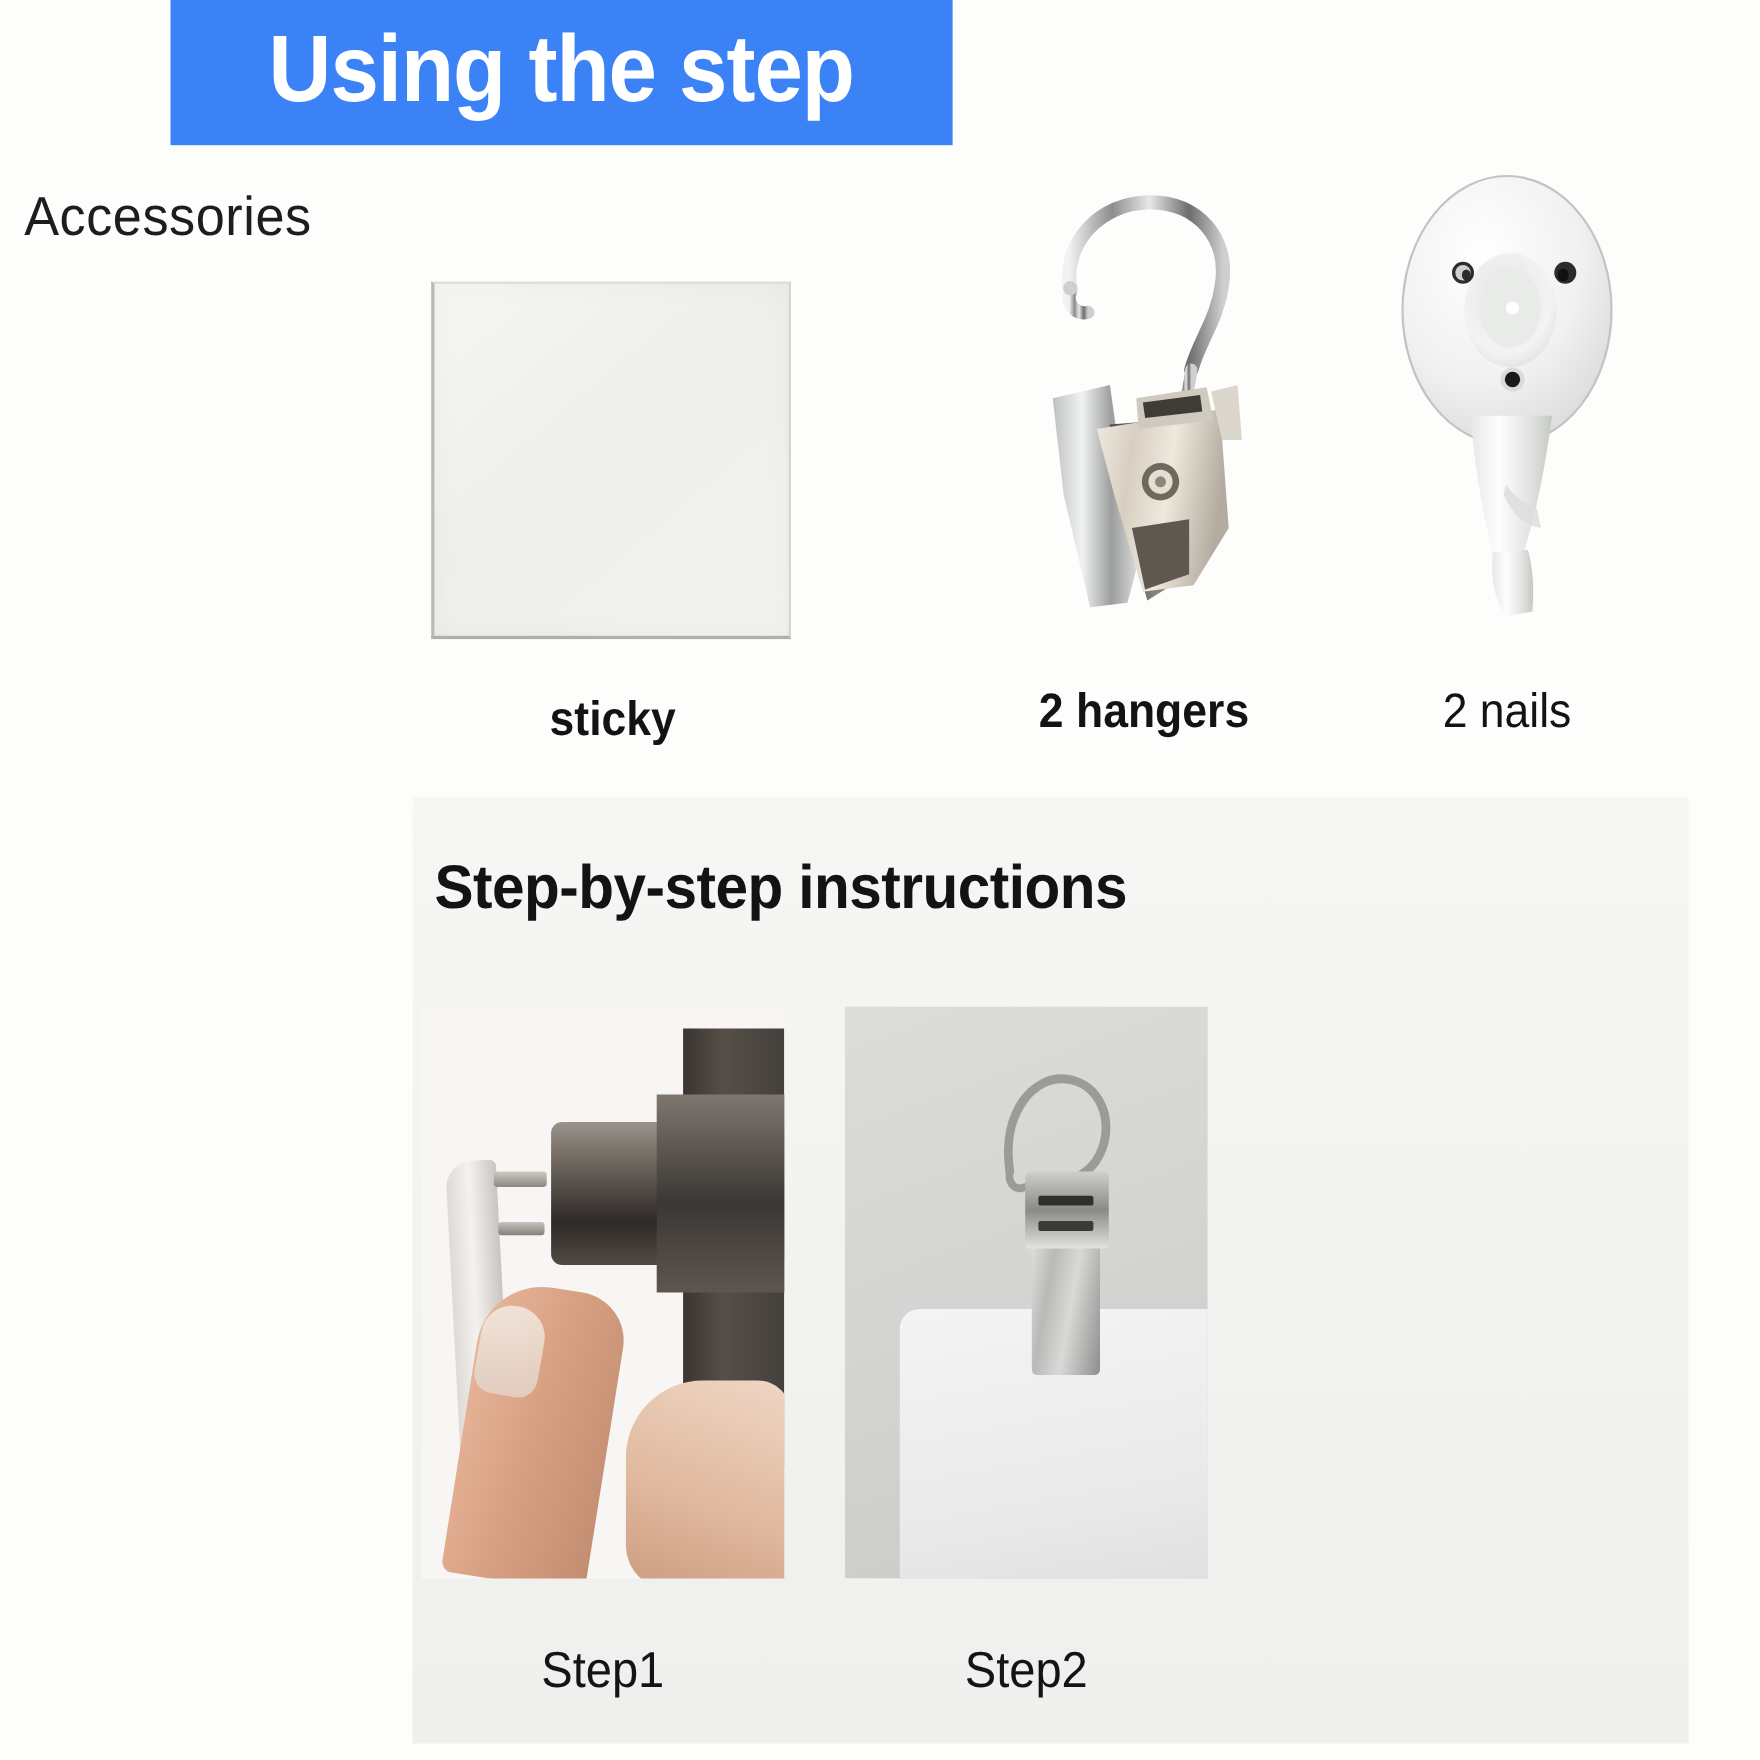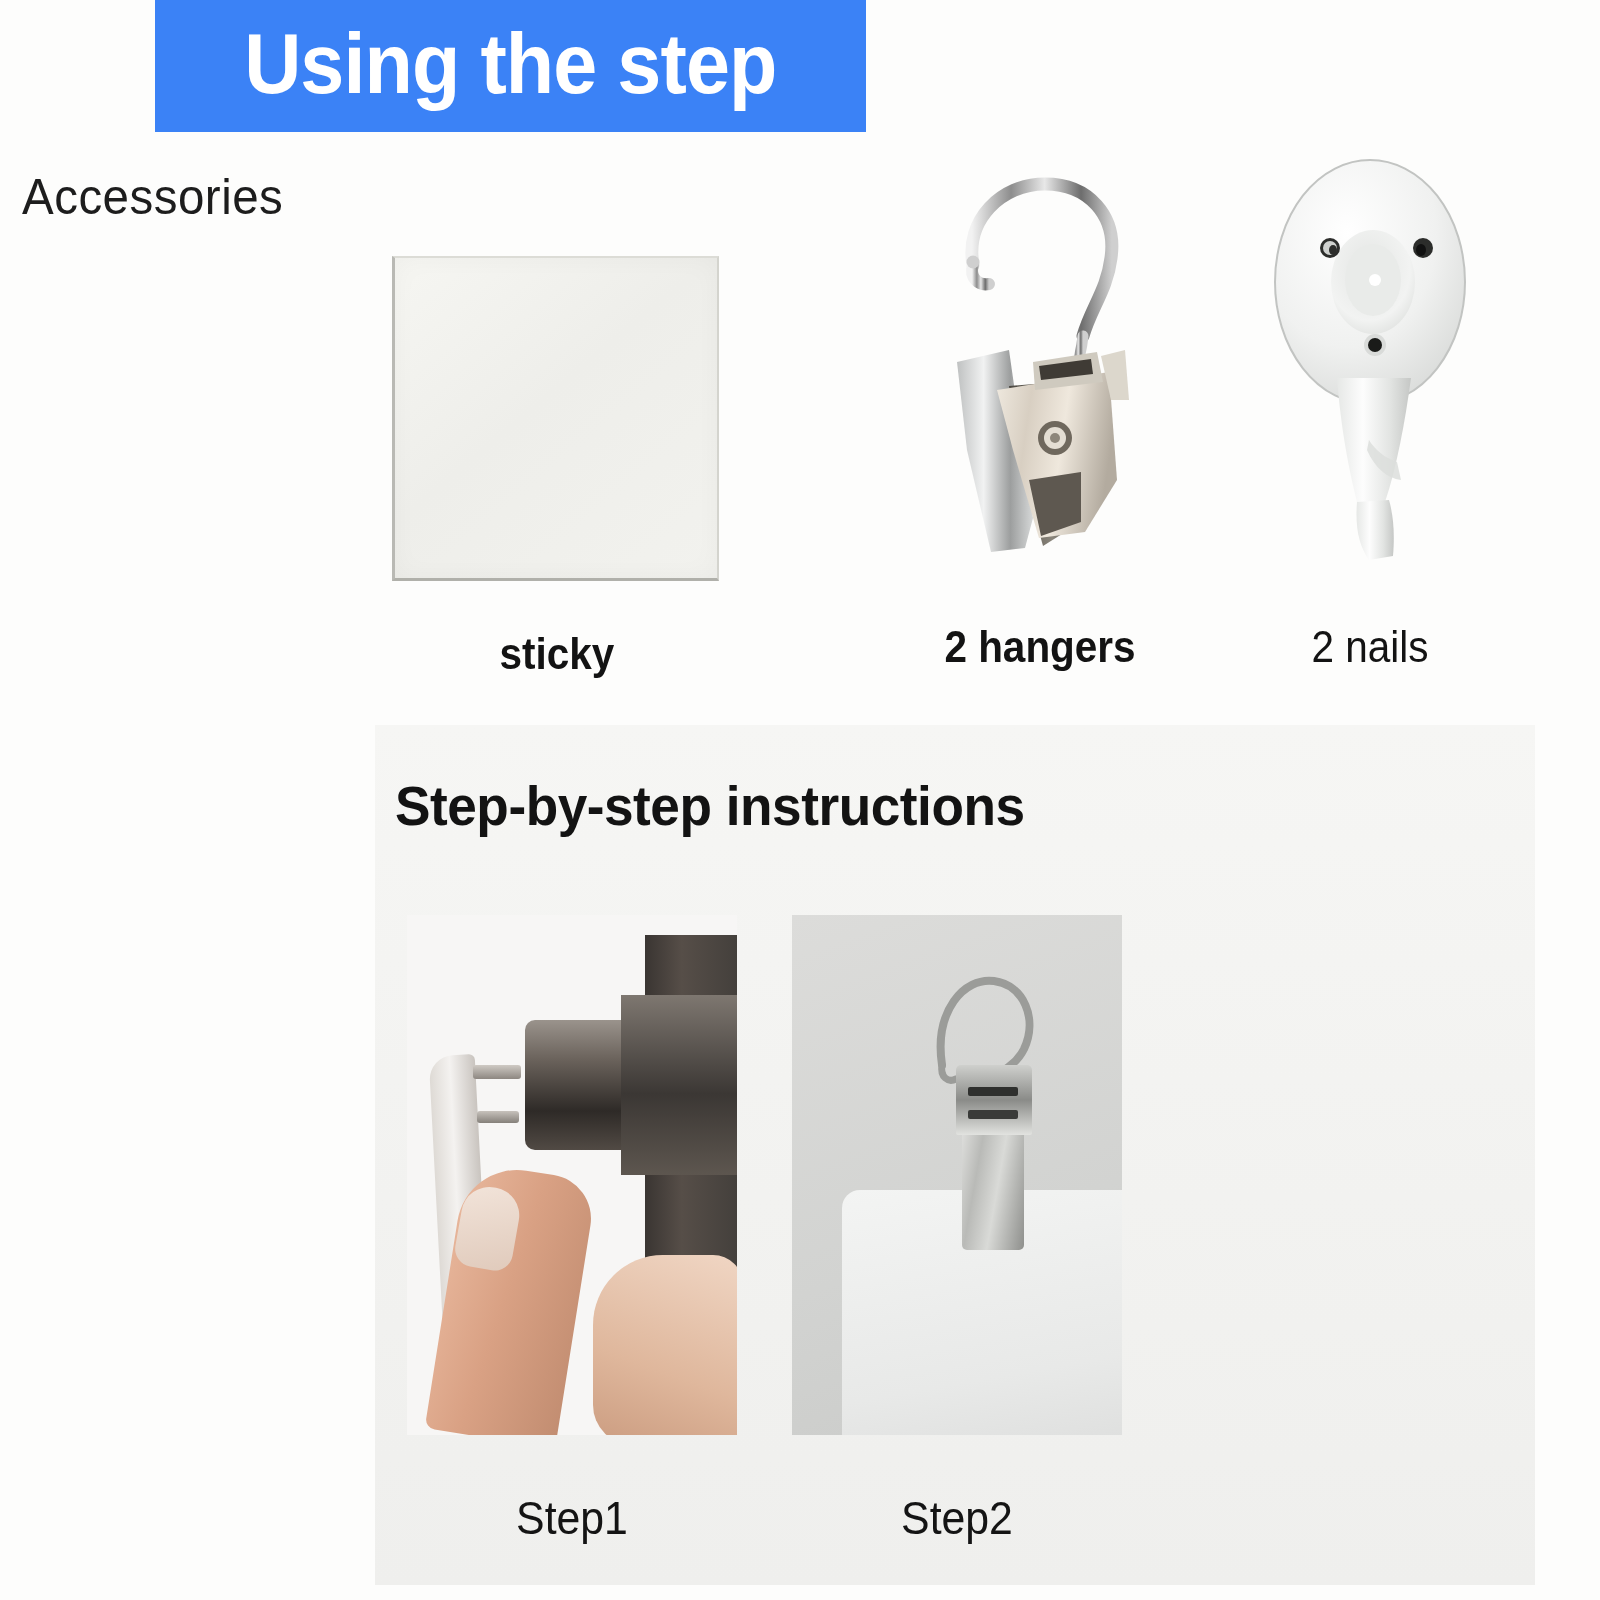--- a/index.html
+++ b/index.html
@@ -122,21 +122,21 @@
     font-weight: bold;
     color: #131313;
     transform: scaleX(0.95);
     transform-origin: left center;
     white-space: nowrap;
     letter-spacing: -0.5px;
   }
 
   .steps-row {
     position: absolute;
-    left: 32px;
+    left: 8px;
     top: 190px;
     width: 1140px;
     height: 640px;
   }
   .step-cell {
     position: absolute;
     top: 0;
     width: 330px;
   }
   .step-cell.s1 { left: 0px; }

